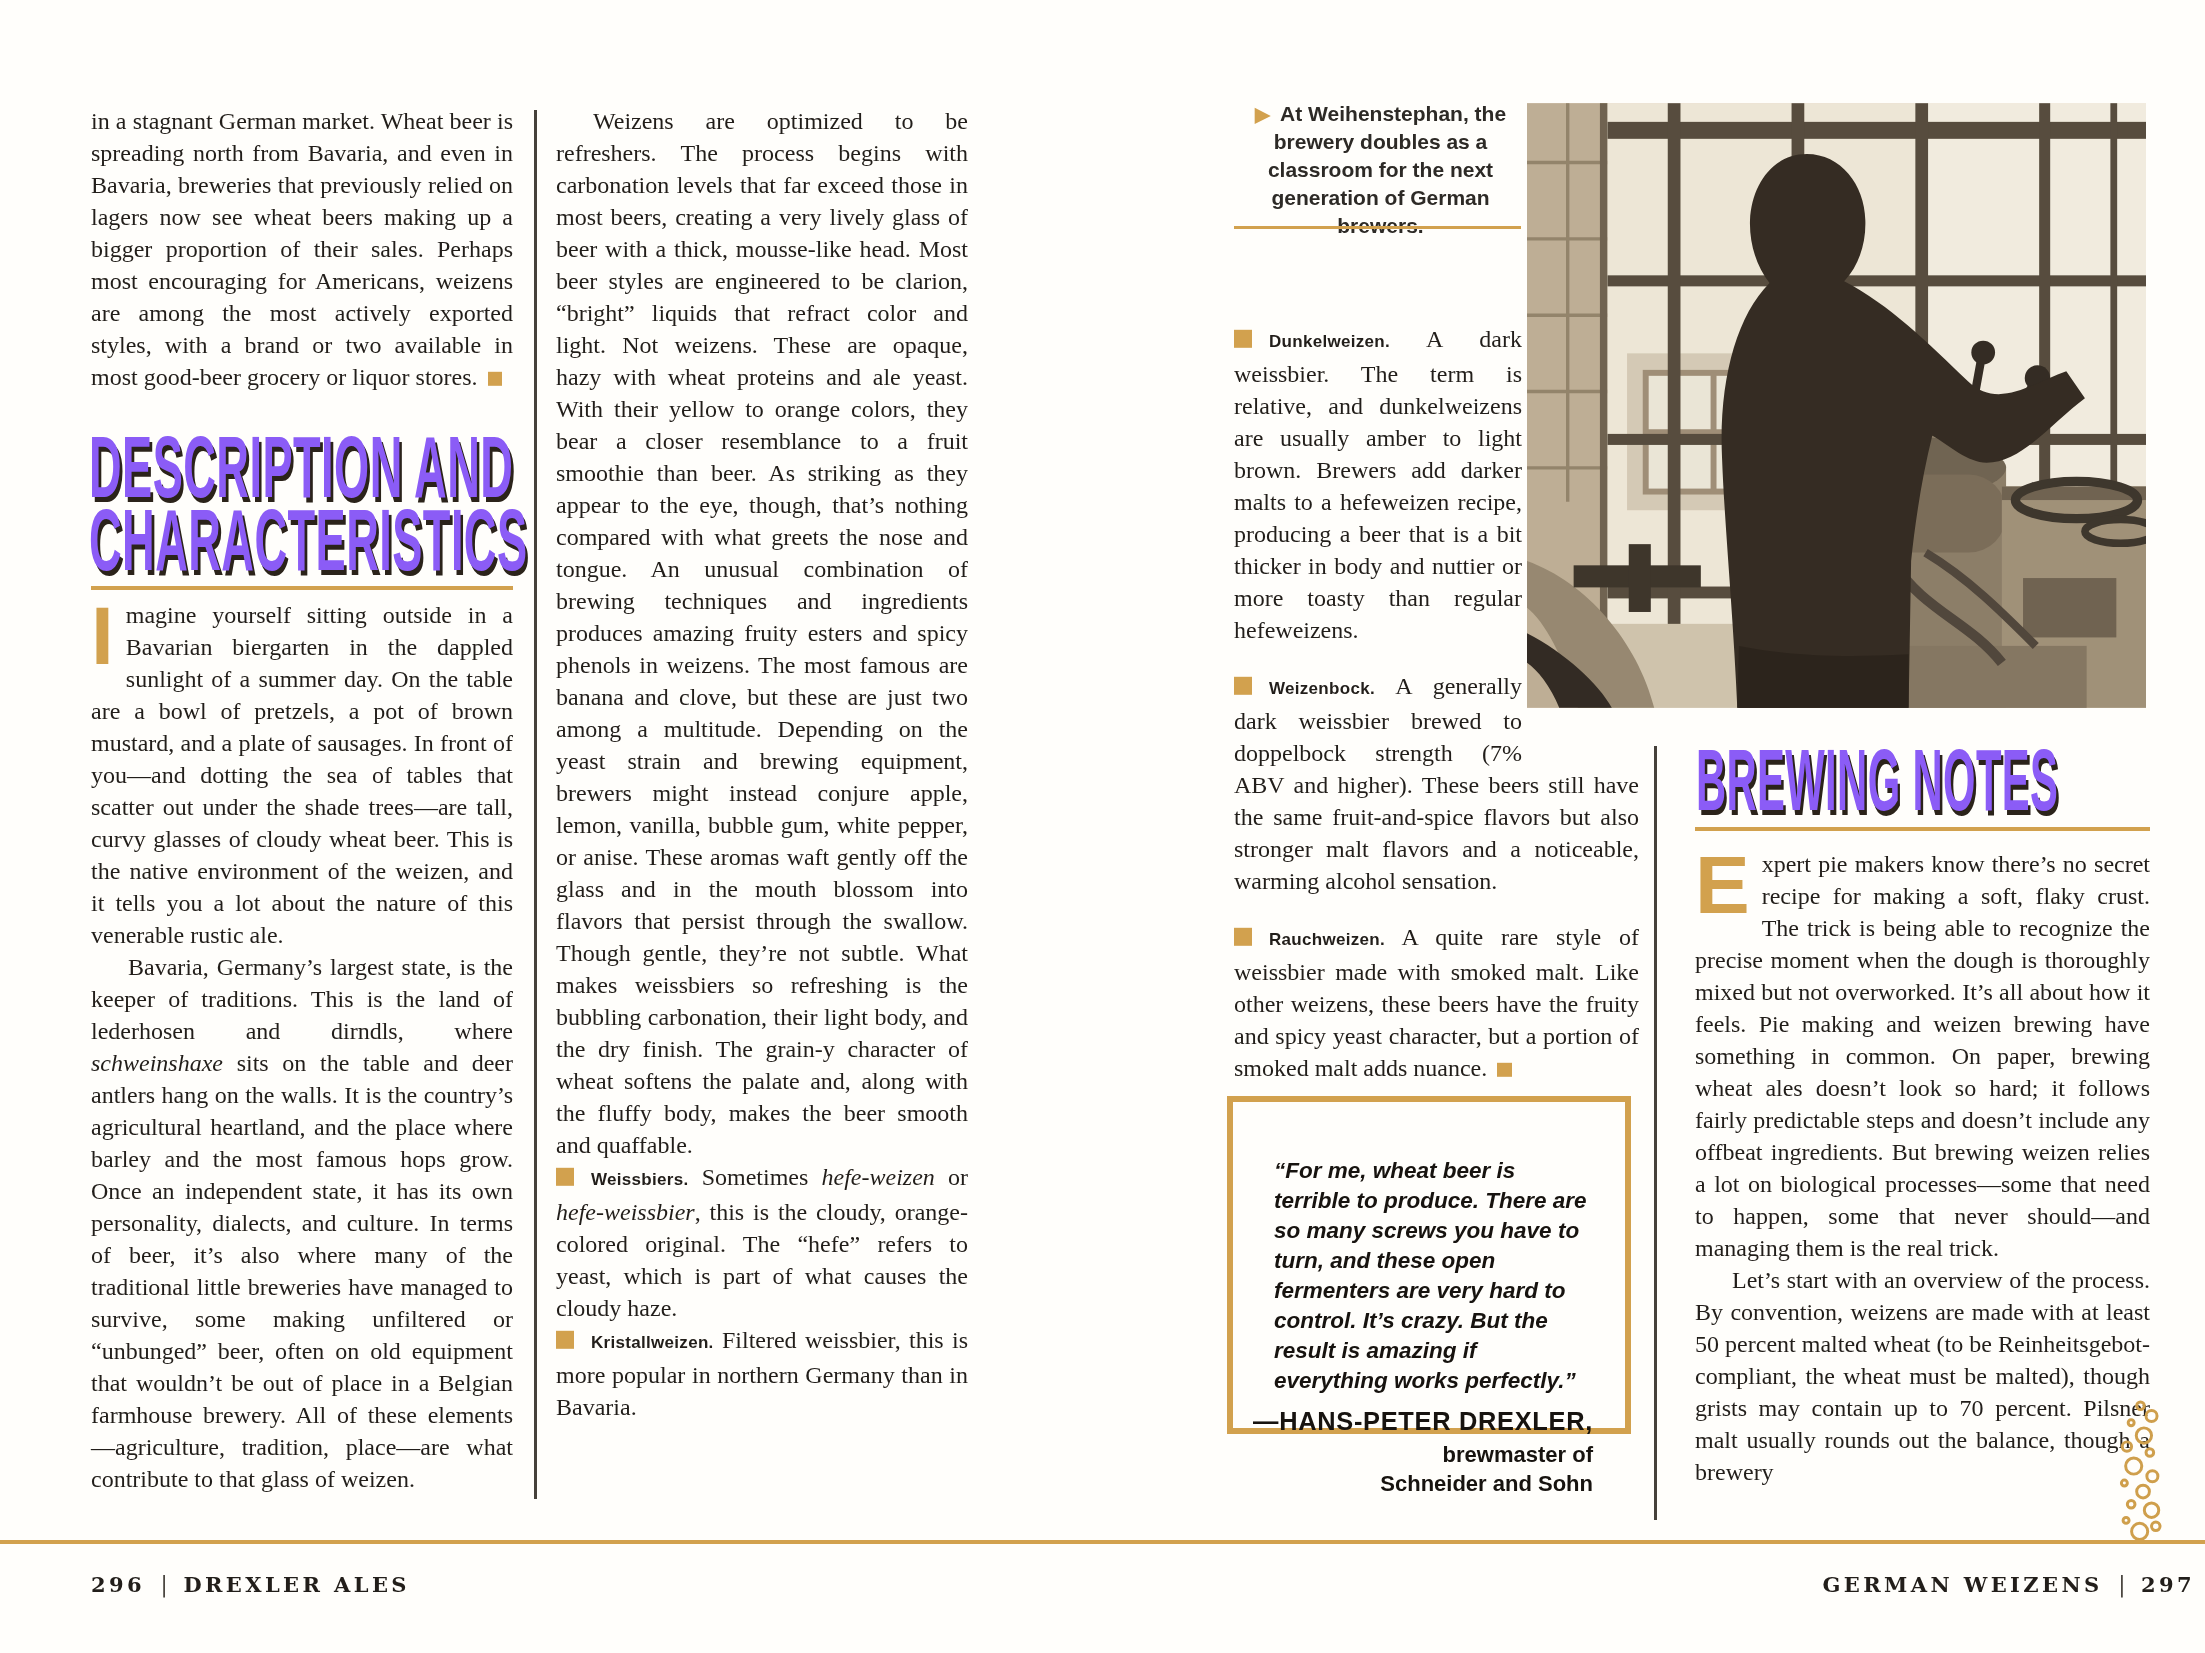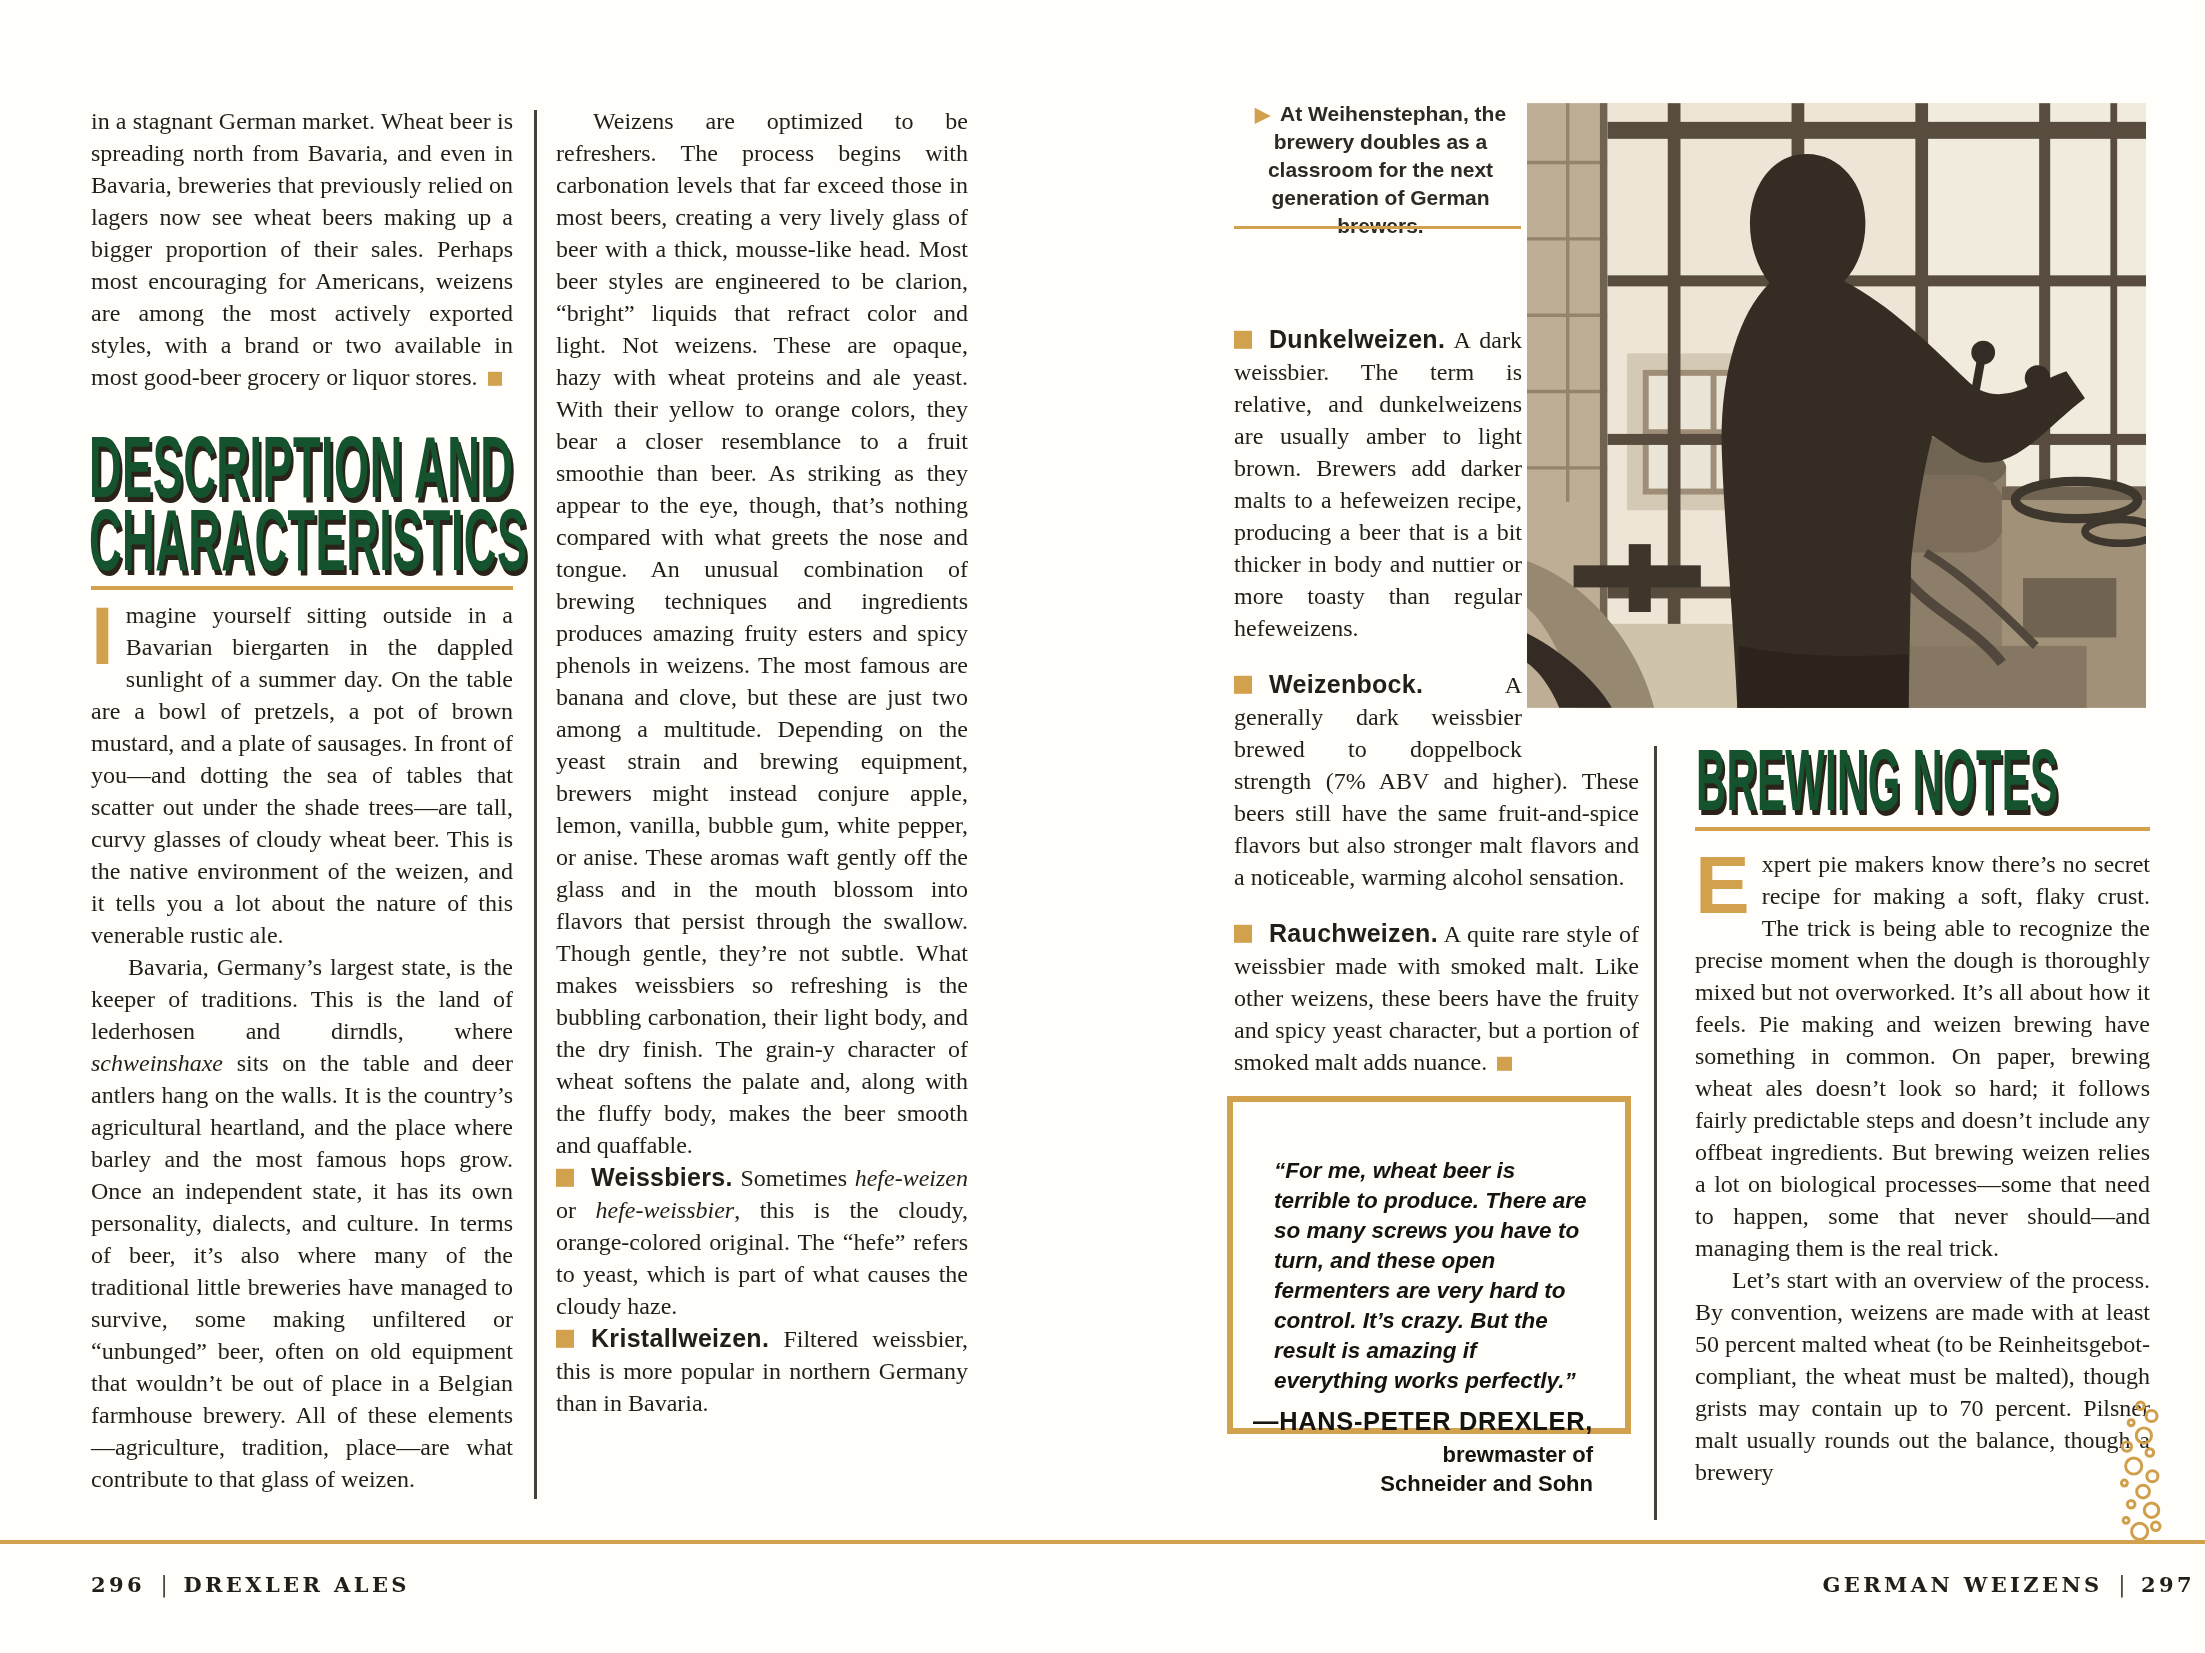--- a/index.html
+++ b/index.html
@@ -13,33 +13,33 @@
   .ital{font-style:italic;}
 
   
   .grule{position:absolute;background:#d2a14e;}
   .sq{display:inline-block;width:18px;height:18px;background:#d2a14e;}
   .bullet{margin-right:17px;transform:translateY(0.8px);}
   .endsq{width:14.4px;height:14.4px;margin-left:10.2px;transform:translateY(0.8px);}
   .vrule{position:absolute;width:2.5px;background:#46413a;}
 
   
-  .bighead{position:absolute;color:#14532d;font-family:"Liberation Sans",sans-serif;font-weight:bold;}
+  .bighead{position:absolute;color:#8b5cf6;font-family:"Liberation Sans",sans-serif;font-weight:bold;}
   .bighead .ln{display:block;height:73px;white-space:nowrap;}
   .bighead .scale{display:inline-block;font-size:87px;line-height:73px;
       transform:scaleX(0.52);transform-origin:0 55%;letter-spacing:0.8px;
       text-shadow:5.1px 5.1px 0 #2b231a;}
   .bighead.notes .scale{transform:scaleX(0.48);}
 
   .dropcap{float:left;color:#d2a14e;font-family:"Liberation Sans",sans-serif;
       font-weight:bold;font-size:82px;line-height:66px;margin:4.2px 12px 0 0;}
 
   
   .entry{margin-top:24px;}
-  .term{font-family:"Liberation Sans",sans-serif;font-weight:bold;font-size:25px;letter-spacing:0.3px;margin-top:37px;}
+  .term{font-family:"Liberation Sans",sans-serif;font-weight:bold;font-size:17px;letter-spacing:0.3px;margin-top:37px;}
 
   
   .caption{position:absolute;left:1234px;top:100px;width:293px;
       font-family:"Liberation Sans",sans-serif;font-size:21px;line-height:28px;
       color:#2d2a26;text-align:center;font-weight:bold;}
   .cap-marker{color:#d2a14e;font-size:19.5px;margin-right:10.2px;}
 
   
   .midcol{position:absolute;left:1234px;top:299px;width:405px;
       text-align:justify;font-size:24px;line-height:32px;}

